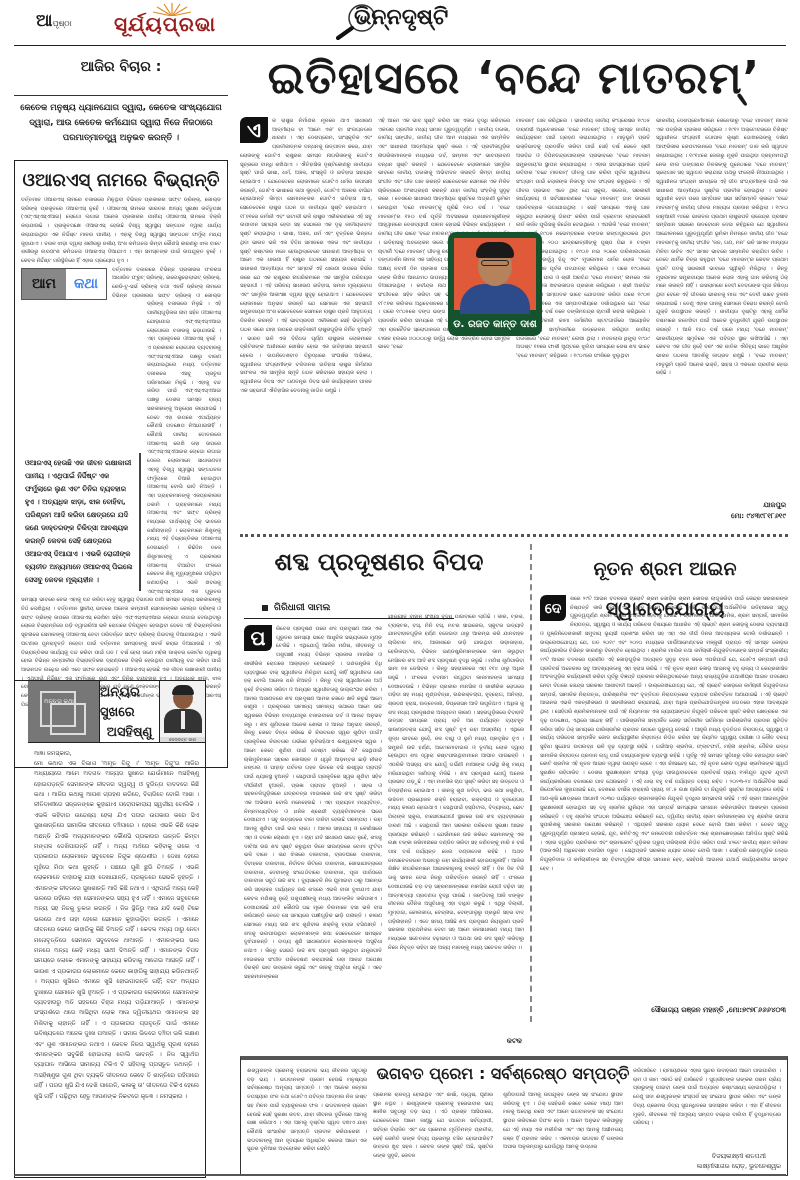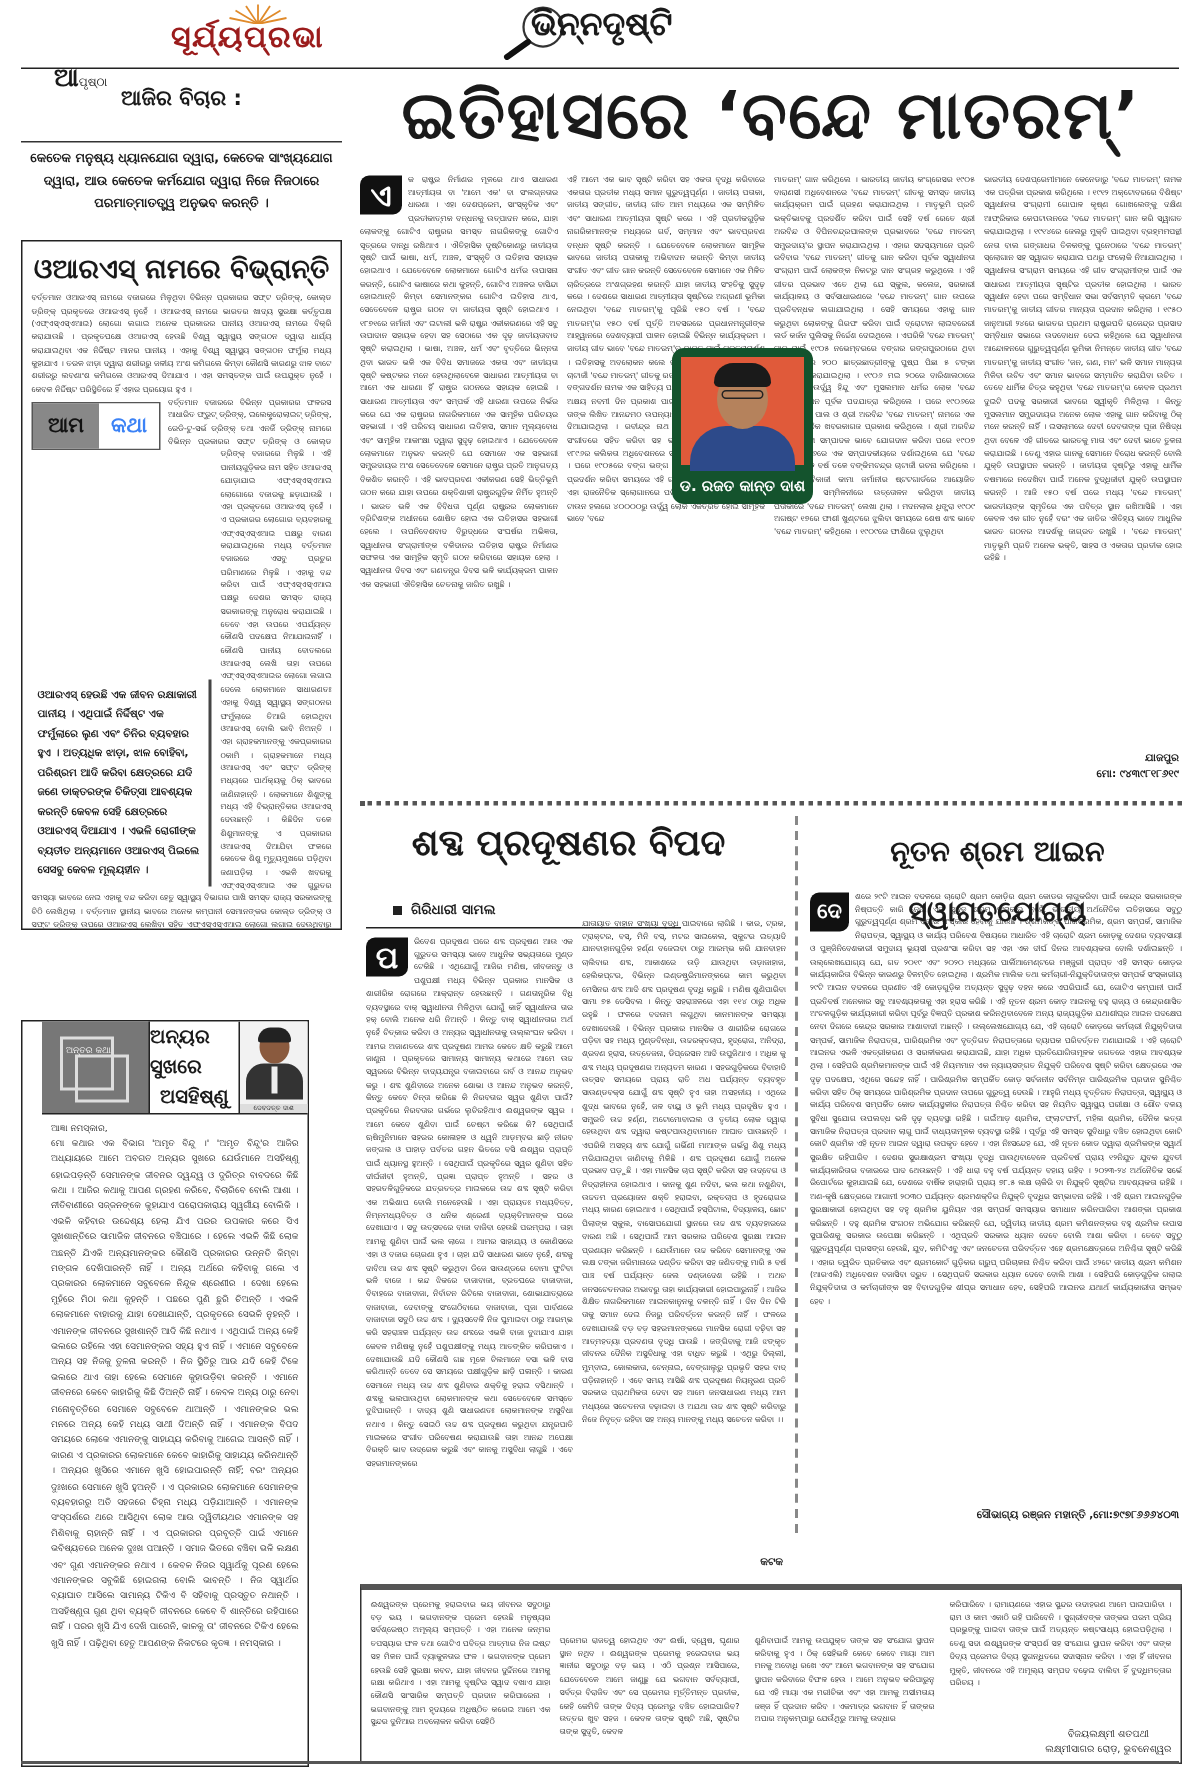--- a/index.html
+++ b/index.html
@@ -1,32 +1,32 @@
 <!DOCTYPE html>
 <html><head>
 <meta charset="utf-8">
 <style>
   * { box-sizing: border-box; margin: 0; padding: 0; }
   html, body { width: 800px; height: 1180px; background: #ffffff; overflow: hidden; }
   body { font-family: "DejaVu Sans", sans-serif; color: #1a1a1a; position: relative; }
 
   .masthead { position: absolute; left: 14px; top: 0; width: 772px; height: 46px; border-bottom: 1.5px solid #222; }
-  .page-no { position: absolute; left: 22px; top: 10px; font-size: 17px; font-weight: bold; margin-top: 32px; }
+  .page-no { position: absolute; left: 22px; top: 10px; font-size: 17px; font-weight: bold; }
   .page-no small { font-size: 8px; font-weight: normal; }
   .logo { position: absolute; left: 100px; top: 12px; font-size: 20px; font-weight: bold; color: #9b1c1c; letter-spacing: 1px; }
   .logo-rays { position: absolute; left: 138px; top: 2px; width: 40px; height: 14px; }
   .section-name { position: absolute; left: 340px; top: 4px; font-size: 22px; font-weight: bold; }
   .mag-icon { position: absolute; left: 320px; top: 2px; width: 44px; height: 38px; }
 
   .left-col { position: absolute; left: 14px; top: 52px; width: 214px; }
   .thought-title { text-align: center; font-size: 14px; font-weight: bold; padding: 6px 0 20px; border-bottom: 1px solid #333; }
   .thought-verse { text-align: center; font-size: 7px; line-height: 12px; padding-top: 8px; }
   .thought-meaning { text-align: center; font-size: 8.5px; font-weight: bold; line-height: 15px; padding: 4px 0 6px; }
 
-  .ors-box { position: absolute; left: 14px; top: 160px; width: 214px; height: 460px; border: 1px solid #222; padding: 4px 6px; overflow: hidden; }
+  .ors-box { position: absolute; left: 14px; top: 160px; width: 214px; height: 608px; border: 1px solid #222; padding: 4px 6px; overflow: hidden; }
   .ors-title { font-size: 18px; font-weight: bold; text-align: center; line-height: 30px; }
   .body-txt { font-size: 5.3px; line-height: 8.7px; text-align: justify; color: #222; }
   .ama-katha { float: left; width: 86px; height: 32px; border: 1px solid #555; margin: 3px 5px 3px 0; display: flex; }
   .ama-katha .a { background: #888; color: #111; font-weight: bold; font-size: 14px; width: 44px; display: flex; align-items: center; justify-content: center; }
   .ama-katha .b { background: #fff; color: #3b82f6; font-weight: bold; font-size: 14px; flex: 1; display: flex; align-items: center; justify-content: center; }
   .pull-quote { float: left; width: 118px; margin: 4px 6px 4px 2px; padding: 4px 6px 4px 2px; border-right: 2px solid #444; font-size: 7px; font-weight: bold; line-height: 13px; }
 
   .anyar-box { position: absolute; left: 14px; top: 680px; width: 192px; height: 498px; border: 1px solid #222; padding-left: 13px; }
   .anyar-head { height: 62px; border-bottom: 1px solid #222; display: flex; }
   .anyar-logo { width: 72px; background: #777; position: relative; border-right: 1px solid #222; }
@@ -185,20 +185,21 @@
 <div class="art3-title">ନୂତନ ଶ୍ରମ ଆଇନ ସ୍ୱାଗତଯୋଗ୍ୟ</div>
 <div class="mcol" style="position:absolute;left:540px;top:594px;width:248px;height:408px;">
   <div class="dropcap" style="width:26px;height:26px;font-size:14px;">ଦେ</div>
   <p class="body-txt">ଶରେ ୨୯ଟି ଆଇନ ବଦଳରେ ଚାରୋଟି ଶ୍ରମ କୋଡ଼ିର ଶ୍ରମ କୋଡର ଲାଗୁକରିବା ପାଇଁ କେନ୍ଦ୍ର ସରକାରଙ୍କ ନିଷ୍ପତ୍ତି କାରି ନେବା ଏକ ସୁଦୃଢ଼ ଶ୍ରମ ସଂସ୍କାର ନୁହେଁ, ଭାରତୀୟ ଅର୍ଥନୈତିକ ଇତିହାସରେ ସବୁଠୁ ଗୁରୁତ୍ୱପୂର୍ଣ୍ଣ ଶ୍ରମ ବଜାର ସଂସ୍କାର ହେବାକୁ ଯାଉଛି । ଶ୍ରମିକଙ୍କ ପାରିଶ୍ରମିକ, ଶ୍ରମ ସମ୍ପର୍କ, ସାମାଜିକ ନିରାପତ୍ତା, ସ୍ୱାସ୍ଥ୍ୟ ଓ କାର୍ଯ୍ୟ ପରିବେଶ ବିଷୟରେ ଆଧାରିତ ଏହି ଚାରୋଟି ଶ୍ରମ କୋଡ଼କୁ ଦେଶର ବ୍ୟବସାୟୀ ଓ ପୁଞ୍ଜିନିବେଶକାରୀ ସମୁଦାୟ ଭୂୟସୀ ପ୍ରଶଂସା କରିବା ସହ ଏହା ଏକ ଦୀର୍ଘ ଦିନର ଆବଶ୍ୟକତା ବୋଲି ଦର୍ଶାଇଛନ୍ତି । ଉଲ୍ଲେଖଯୋଗ୍ୟ ଯେ, ଗତ ୨୦୧୯ ଏବଂ ୨୦୨୦ ମଧ୍ୟରେ ପାର୍ଲିଆମେଣ୍ଟରେ ମଞ୍ଜୁରୀ ପ୍ରାପ୍ତ ଏହି ସମସ୍ତ କୋଡ଼ର କାର୍ଯ୍ୟକାରିତା ବିଭିନ୍ନ କାରଣରୁ ବିଳମ୍ବିତ ହୋଇଥିଲା । ଶ୍ରମିକ ମାଲିକ ତଥା କର୍ମଚାରୀ-ନିଯୁକ୍ତିଦାତାଙ୍କ ସମ୍ପର୍କ ସଂସ୍କାରୀୟ ୨୯ଟି ଆଇନ ବଦଳରେ ପ୍ରଣୀତ ଏହି କୋଡ଼ଗୁଡ଼ିକ ଅତ୍ୟନ୍ତ ସୁଦୃଢ଼ ବହନ କରେ ଏପରିପାଇଁ ଯେ, ଗୋଟିଏ କମ୍ପାନୀ ପାଇଁ ପ୍ରତିବର୍ଷ ଅନେକାର ସବୁ ଆବଶ୍ୟକତାକୁ ଏହା ହ୍ରାସ କରିଛି । ଏହି ନୂତନ ଶ୍ରମ କୋଡ଼ ଆଇନକୁ ବହୁ ରାଜ୍ୟ ଓ କେନ୍ଦ୍ରଶାସିତ ଅଂଚଳଗୁଡ଼ିକ କାର୍ଯ୍ୟକାରୀ କରିବା ପୂର୍ବରୁ ବିଜ୍ଞପ୍ତି ପ୍ରକାଶ କରିନଥିବାବେଳେ ଅନ୍ୟ ରାଜ୍ୟଗୁଡ଼ିକ ଯଥାଶୀଘ୍ର ଆଇନ ପଦକ୍ଷେପ ନେବା ଦିଗରେ କେନ୍ଦ୍ର ସରକାର ଆଶାବାଦୀ ଅଛନ୍ତି । ଉଲ୍ଲେଖଯୋଗ୍ୟ ଯେ, ଏହି ଚାରୋଟି କୋଡ଼ରେ କର୍ମଚାରୀ ନିଯୁକ୍ତିଦାତା ସମ୍ପର୍କ, ସାମାଜିକ ନିରାପତ୍ତା, ପାରିଶ୍ରମିକ ଏବଂ ବୃତ୍ତିଗତ ନିରାପତ୍ତାରେ ବ୍ୟାପକ ପରିବର୍ତ୍ତନ ଅଣାଯାଇଛି । ଏହି ଚାରୋଟି ଆଇନର ଏଭଳି ଏକତ୍ରୀକରଣ ଓ ସରଳୀକରଣ କରାଯାଇଛି, ଯାହା ଅଧିକ ପ୍ରତିଯୋଗିତାମୂଳକ ଜଗତରେ ଏହାର ଆବଶ୍ୟକ ଥିଲା । ସେହିପରି ଶ୍ରମିକମାନଙ୍କ ପାଇଁ ଏହି ନିୟମମାନ ଏକ ନ୍ୟାୟସଙ୍ଗତ ନିଯୁକ୍ତି ପରିବେଶ ସୃଷ୍ଟି କରିବା କ୍ଷେତ୍ରରେ ଏକ ଦୃଢ଼ ପଦକ୍ଷେପ, ଏଥିରେ ସନ୍ଦେହ ନାହିଁ । ପାରିଶ୍ରମିକ ସମ୍ପର୍କିତ କୋଡ଼ ସର୍ବଜନୀନ ସର୍ବନିମ୍ନ ପାରିଶ୍ରମିକ ପ୍ରଦାନ ସୁନିଶ୍ଚିତ କରିବା ସହିତ ଠିକ୍ ସମୟରେ ପାରିଶ୍ରମିକ ପ୍ରଦାନ ଉପରେ ଗୁରୁତ୍ୱ ଦେଉଛି । ଆହୁରି ମଧ୍ୟ ବୃତ୍ତିଗତ ନିରାପତ୍ତା, ସ୍ୱାସ୍ଥ୍ୟ ଓ କାର୍ଯ୍ୟ ପରିବେଶ ସମ୍ପର୍କିତ କୋଡ କାର୍ଯ୍ୟସ୍ଥଳୀର ନିରାପତ୍ତା ନିଶ୍ଚିତ କରିବା ସହ ନିୟମିତ ସ୍ୱାସ୍ଥ୍ୟ ପରୀକ୍ଷା ଓ ଶୌଚ ବଳୟ ସୁବିଧା ସୁଯୋଗ ଉପଲବ୍ଧ ଭଳି ଦୃଢ଼ ବ୍ୟବସ୍ଥା ରହିଛି । ଗଇଁଆଡ଼ ଶ୍ରମିକ, ଫ୍ଲାଟଫର୍ମ, ମହିଳା ଶ୍ରମିକ, ଦୈନିକ ଭତ୍ତା ସାମାଜିକ ନିରାପତ୍ତା ପ୍ରଦାନ ଲାଗୁ ପାଇଁ ବାଧ୍ୟତାମୂଳକ ବ୍ୟବସ୍ଥା ରହିଛି । ପୂର୍ବରୁ ଏହି ସମସ୍ତ ସୁବିଧାରୁ ବଞ୍ଚିତ ହୋଇଥିବା କୋଟି କୋଟି ଶ୍ରମିକ ଏହି ନୂତନ ଆଇନ ଦ୍ୱାରା ଉପକୃତ ହେବେ । ଏହା ନିଃସନ୍ଦେହ ଯେ, ଏହି ନୂତନ କୋଡ ଦ୍ୱାରା ଶ୍ରମିକଙ୍କ ସ୍ୱାର୍ଥ ସୁରକ୍ଷିତ ରହିପାରିବ । ଦେଶର ସୁରକ୍ଷାଶ୍ରମ ସଂଖ୍ୟା ବୃଦ୍ଧି ପାଉଥିବାବେଳେ ପ୍ରତିବର୍ଷ ପ୍ରାୟ ୧୨ନିଯୁତ ଯୁବକ ଯୁବତୀ କାର୍ଯ୍ୟକାରିତାର ବଜାରରେ ପାଦ ଥେଉଛନ୍ତି । ଏହି ଧାରା ବହୁ ବର୍ଷ ପର୍ଯ୍ୟନ୍ତ ବହାୟ ରହିବ । ୨୦୨୩-୨୪ ଅର୍ଥନୈତିକ ସର୍ଭେ ରିପୋର୍ଟରେ କୁହାଯାଇଛି ଯେ, ଦେଶରେ ବାର୍ଷିକ ହାରାହାରି ପ୍ରାୟ ୭୮.୫ ଲକ୍ଷ ଚାକିରି ବା ନିଯୁକ୍ତି ସୃଷ୍ଟିର ଆବଶ୍ୟକତା ରହିଛି । ଅଣ-କୃଷି କ୍ଷେତ୍ରରେ ଆଗାମୀ ୨୦୩୦ ପର୍ଯ୍ୟନ୍ତ ଶ୍ରମଶକ୍ତିର ନିଯୁକ୍ତି ବୃଦ୍ଧିର ସମ୍ଭାବନା ରହିଛି । ଏହି ଶ୍ରମ ଆଇନଗୁଡ଼ିକ ସୁରକ୍ଷାକାରୀ ହୋଇଥିବା ସହ ବହୁ ଶ୍ରମିକ ୟୁନିୟନ ଏହା ସମ୍ପର୍କ ସମସ୍ୟାର ସମାଧାନ କରିନପାରିବା ଆଶଙ୍କା ପ୍ରକାଶ କରିଛନ୍ତି । ବହୁ ଶ୍ରମିକ ସଂଗଠନ ଅଭିଯୋଗ କରିଛନ୍ତି ଯେ, ଦ୍ୱିତୀୟ ଜାତୀୟ ଶ୍ରମ କମିଶନଙ୍କର ବହୁ ଶ୍ରମିକ ଉପାସ ସୁପାରିଶକୁ ସରକାର ଉପେକ୍ଷା କରିଛନ୍ତି । ଏଥିପ୍ରତି ସରକାର ଧ୍ୟାନ ଦେବେ ବୋଲି ଆଶା କରିବା । ତେବେ ସବୁଠୁ ଗୁରୁତ୍ୱପୂର୍ଣ୍ଣ ପ୍ରସଙ୍ଗ ହେଉଛି, ଯୁବ, କମିଟିଏବୁ ଏବଂ ଜନଚେତନା ପରିବର୍ତ୍ତନ ଏହେ ଶ୍ରମକ୍ଷେତ୍ରରେ ଅନିଶ୍ଚିତା ସୃଷ୍ଟି କରିଛି । ଏହାର ତ୍ୱରିତ ପ୍ରତିକାର ଏବଂ ଶ୍ରମକୋର୍ଟ ଗୁଡ଼ିକର ଗ୍ରୁପ୍ ପରିଚାଳନା ନିଶ୍ଚିତ କରିବା ପାଇଁ ୪୨ଟେ ଜାତୀୟ ଶ୍ରମ କମିଶନ (ଆରଏଲି) ଅଧିବେଶନ ବଜାସିବା ଦ୍ରୁତ । ସେଥିପ୍ରତି ସରକାର ଧ୍ୟାନ ଦେବେ ବୋଲି ଆଶା । ସେହିପରି କୋଡ଼ଗୁଡ଼ିକ ଗଲାଇ ନିଯୁକ୍ତିଦାତା ଓ କର୍ମଚାରୀଙ୍କ ସହ ବିବାଦଗୁଡ଼ିକ ଶୀଘ୍ର ସମାଧାନ ହେବ, ସେହିପରି ଆଇନର ଯଥାର୍ଥ କାର୍ଯ୍ୟକାରୀତା ସମ୍ଭବ ହେବ ।</p>
 </div>
 <div class="art3-byline">
   <span>ସୌଭାଗ୍ୟ ରଞ୍ଜନ ମହାନ୍ତି</span> ,<span>ମୋ:୭୯୭୮୬୬୬୪୦୩</span>
 </div>
 
 <div class="bottom-box">
+  <div class="bb-title">ଭଗବତ ପ୍ରେମ : ସର୍ବଶ୍ରେଷ୍ଠ ସମ୍ପତ୍ତି</div>
   <div class="bb-col" style="left:6px;top:6px;width:120px;height:108px;">
     <p class="body-txt">ଈଶ୍ୱରଙ୍କ ପ୍ରେମକୁ ହରାଇବାର ଭୟ ଜୀବନର ସବୁଠାରୁ ବଡ଼ ଭୟ । ଭଗବାନଙ୍କ ପ୍ରେମ ହେଉଛି ମନୁଷ୍ୟର ସର୍ବଶ୍ରେଷ୍ଠ ଅମୂଲ୍ୟ ସମ୍ପତ୍ତି । ଏହା ଅନେକ ଜନ୍ମର ତପସ୍ୟାର ଫଳ ତଥା ଗୋଟିଏ ପବିତ୍ର ଆତ୍ମାର ନିଜ ଇଷ୍ଟ ସହ ମିଳନ ପାଇଁ ବ୍ୟାକୁଳତାର ଫଳ । ଭଗବାନଙ୍କ ପ୍ରେମ ହେଉଛି ସେହି ସୁରକ୍ଷା କବଚ, ଯାହା ଜୀବନର ଦୁର୍ଦ୍ଦିନରେ ଆମକୁ ରକ୍ଷା କରିଥାଏ । ଏହା ଆମକୁ ଦୃଷ୍ଟିର ସ୍ୱାଦ ବଖାଏ ଯାହା କୌଣସି ସାଂସାରିକ ସମ୍ପତ୍ତି ପ୍ରଦାନ କରିପାରେନା । ଭଗବାନଙ୍କୁ ଆମ ହୃଦୟରେ ଅଧିଷ୍ଠିତ କରେଇ ଆମେ ଏକ ସୁନ୍ଦର ଦୁନିଆର ଅବଲୋକନ କରିବା ସେହିଠି</p>
   </div>
   <div class="bb-col" style="left:132px;top:30px;width:120px;height:84px;">
     <p class="body-txt">ପ୍ରେମର ରାଜତ୍ୱ ହୋଇଥିବ ଏବଂ ଈର୍ଷା, ଦ୍ୱେଷ, ଘୃଣାର ସ୍ଥାନ ନଥିବ । ଈଶ୍ୱରଙ୍କ ପ୍ରେମକୁ ହରେଇବାର ଭୟ ଜ୍ଞାନୀର ସବୁଠାରୁ ବଡ଼ ଭୟ । ଏଠି ପ୍ରଶ୍ନ ଆସିପାରେ, ଯେତେବେଳେ ଆମେ ଜାଣୁଛୁ ଯେ ଭଗବାନ ସର୍ବବ୍ୟାପୀ, ସର୍ବତ୍ର ବିରାଜିତ ଏବଂ ସେ ପ୍ରେମର ମୂର୍ତ୍ତିମନ୍ତ ପ୍ରତୀକ, କେହି କେମିତି ତାଙ୍କ ଦିବ୍ୟ ପ୍ରେମରୁ ବଞ୍ଚିତ ହୋଇପାରିବ? ଉତ୍ତର ଖୁବ ସହଜ । କେବଳ ତାଙ୍କ ସୃଷ୍ଟି ଅଛି, ସୃଷ୍ଟିର ତାଙ୍କ ସୁଦୃତି, କେବଳ</p>
   </div>
   <div class="bb-col" style="left:262px;top:30px;width:120px;height:84px;">
     <p class="body-txt">ଶୁଣିବାପାଇଁ ଆମକୁ ଉପଯୁକ୍ତ ତାଙ୍କ ସହ ସଂଯୋଗ ସ୍ଥାପନ କରିବାକୁ ହୁଏ । ଠିକ୍ ସେହିଭଳି କେବେ କେବେ ମାୟା ଆମ ମନକୁ ଅବୋଧି ରଖେ ଏବଂ ଆମେ ଭଗବାନଙ୍କ ସହ ସଂଯୋଗ ସ୍ଥାପନ କରିବାରେ ବିଫଳ ହେଉ । ଆମେ ଅନୁଭବ କରିପାରୁନୁ ଯେ ଏହି ମାୟା ଏକ ମରୀଚିକା ଏବଂ ଏହା ଆମକୁ ଅସୀମତାୟ ଜଞ୍ଜ ହିଁ ପ୍ରଦାନ କରିବ । ଏକମାତ୍ର ଭଗବାନ ହିଁ ତାଙ୍କର ଅପାର ଅନୁକମ୍ପାରୁ ଯେଉଁଥିରୁ ଆମକୁ ଉଦ୍ଧାର</p>
   </div>
   <div class="bb-col" style="left:392px;top:6px;width:148px;height:80px;">

